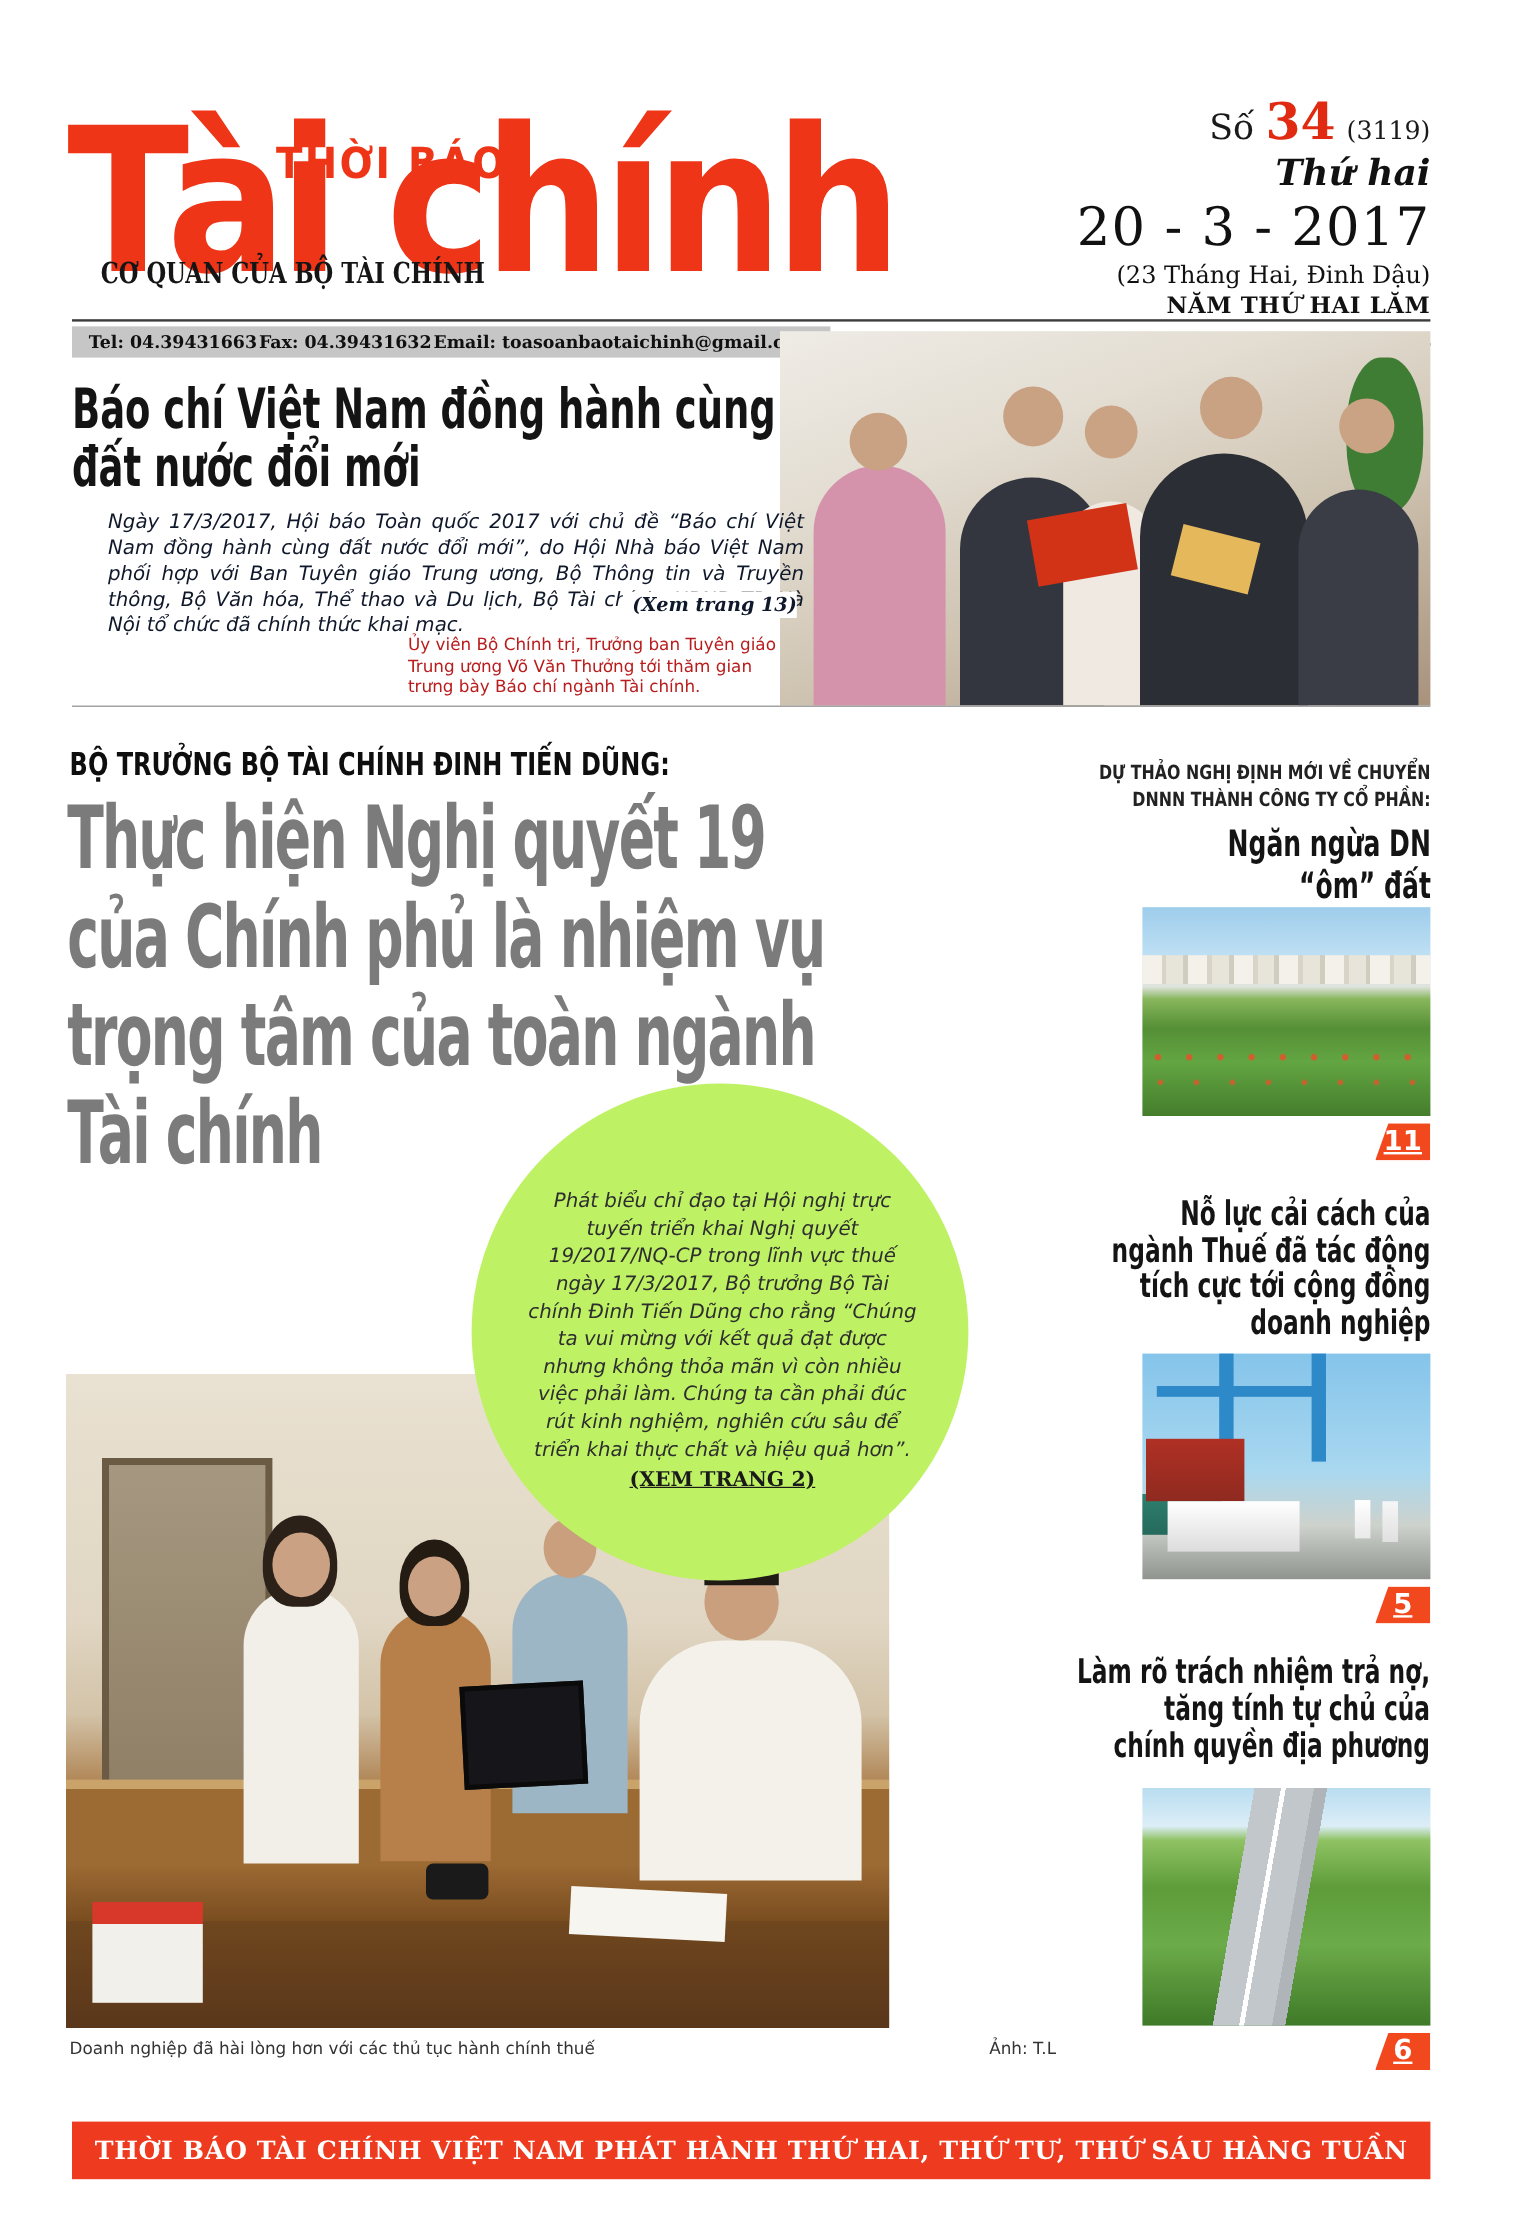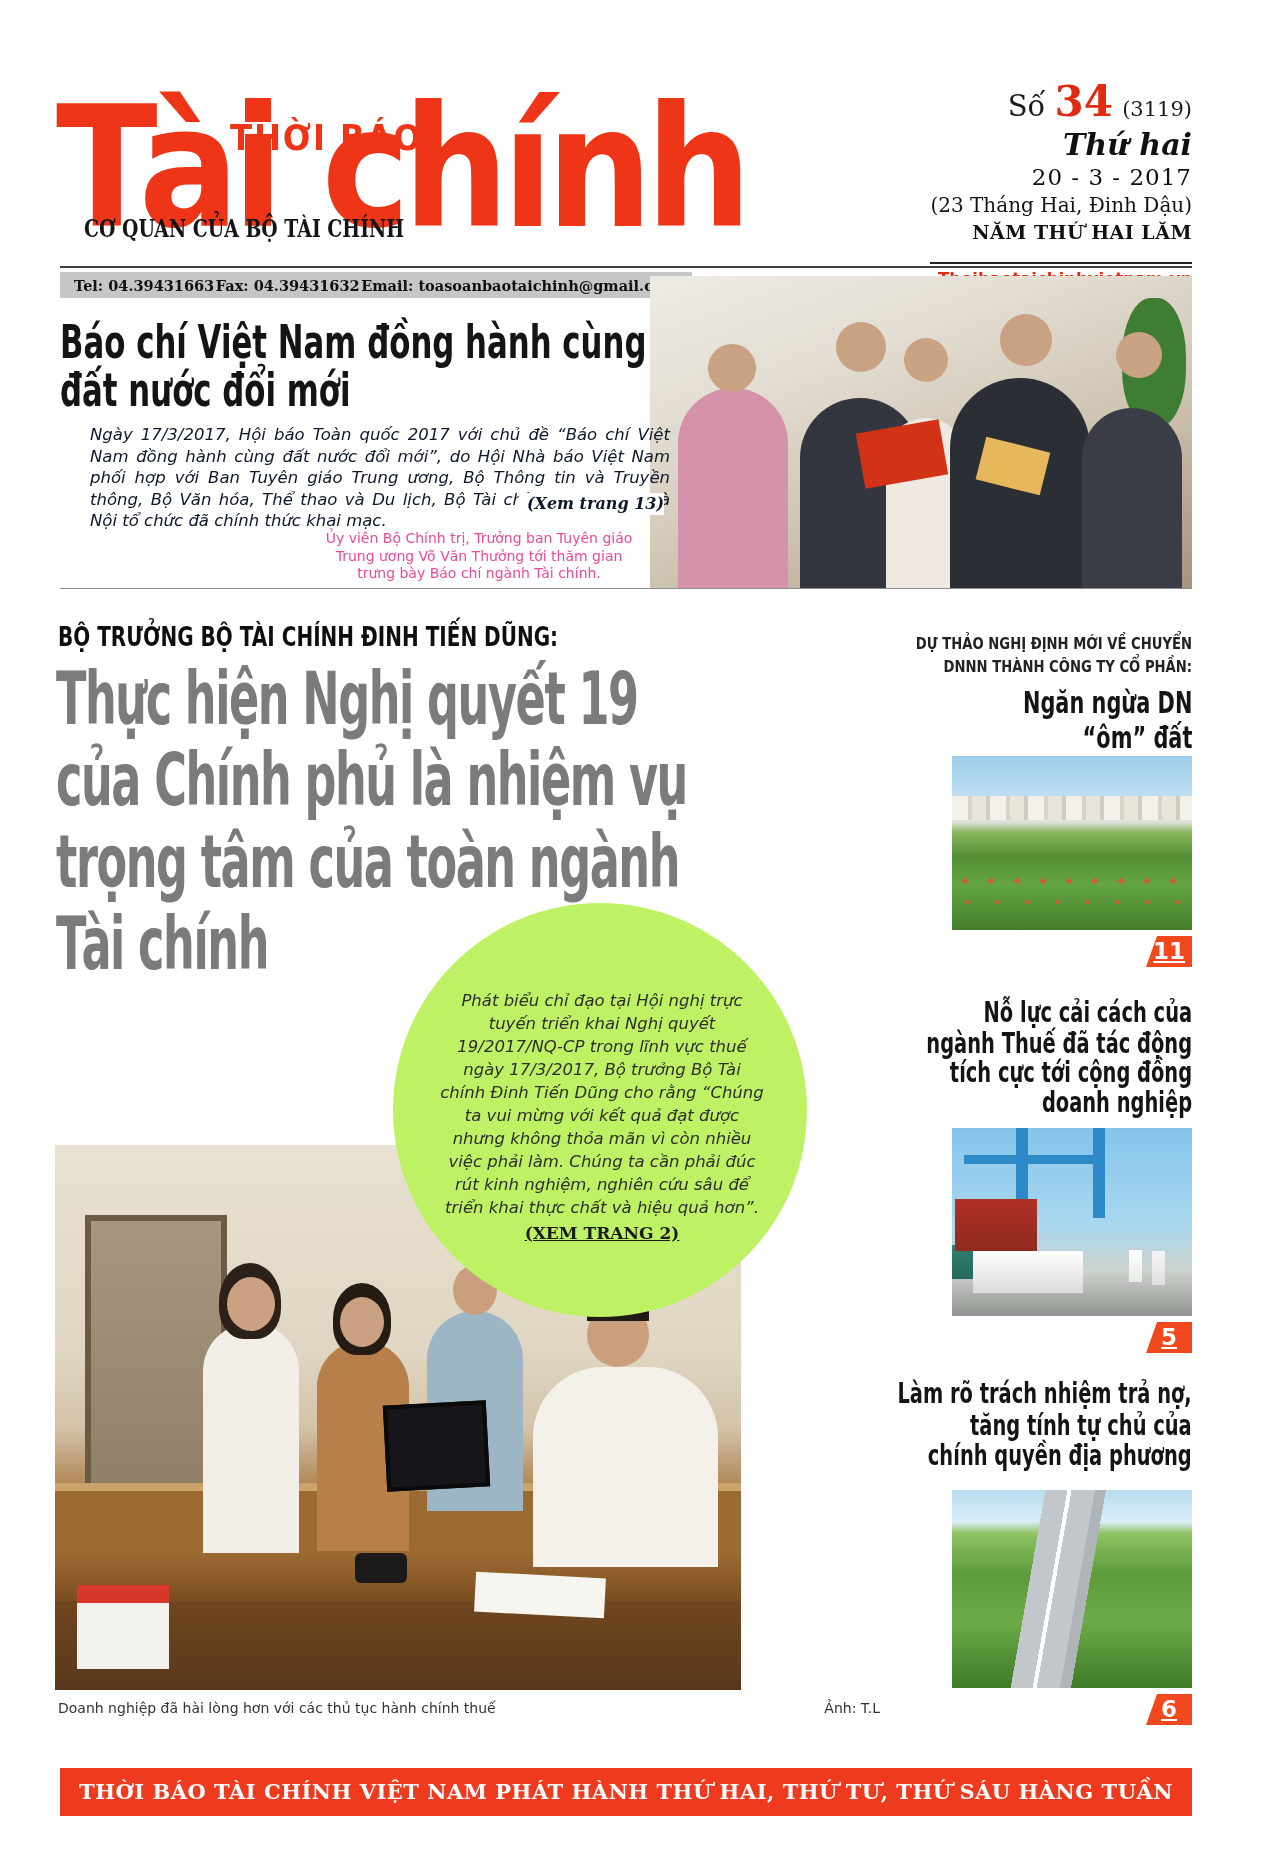--- a/index.html
+++ b/index.html
@@ -16,41 +16,41 @@
   .region-title{right:402px;top:190px;color:#ee3517;font-family:"DejaVu Serif","Liberation Serif",serif;
              font-size:48px;font-weight:900;letter-spacing:3px;white-space:nowrap;}
   .agency{left:84px;top:214px;font-family:"DejaVu Serif","Liberation Serif",serif;font-size:23px;font-weight:700;
              transform:scale(.82,1.05);transform-origin:left top;white-space:nowrap;color:#151515;}
   .datebox{right:88px;top:78px;text-align:right;line-height:1.12;}
   .datebox .issue-line{font-family:"DejaVu Serif","Liberation Serif",serif;font-size:29px;color:#1a1a1a;}
   .datebox .issue-num{color:#e02b12;font-size:42px;font-weight:900;}
   .datebox .issue-code{font-size:21px;}
   .datebox .weekday{font-family:"DejaVu Serif","Liberation Serif",serif;font-style:italic;font-weight:600;
                     font-size:30px;margin-top:3px;}
-  .datebox .pubdate{font-family:"DejaVu Serif","Liberation Serif",serif;font-size:23px;letter-spacing:1px;margin-top:3px;}
+  .datebox .pubdate{font-family:"DejaVu Serif","Liberation Serif",serif;font-size:44px;letter-spacing:1px;margin-top:3px;}
   .datebox .lunar{font-family:"DejaVu Serif","Liberation Serif",serif;font-size:20px;margin-top:4px;}
   .datebox .yearline{font-family:"DejaVu Serif","Liberation Serif",serif;font-size:19px;font-weight:700;
                     margin-top:5px;padding-bottom:19px;border-bottom:2px solid #222;letter-spacing:.5px;}
   .datebox .website{font-size:16.5px;font-weight:800;color:#e02b12;margin-top:6px;}
   .mast-rule{left:60px;top:266px;width:1132px;height:2px;background:#3d3d3d;}
   .contact-bar{left:60px;top:272px;width:632px;height:26px;background:#c6c6c6;display:flex;align-items:center;
                justify-content:space-between;padding:0 14px;box-sizing:border-box;
                font-family:"DejaVu Serif","Liberation Serif",serif;font-size:14.5px;font-weight:700;color:#101010;}
 
   
   .lead-photo{left:650px;top:276px;width:542px;height:312px;overflow:hidden;
       background:linear-gradient(160deg,#efece6 0%,#e3ddd2 30%,#cfc4b2 60%,#a8927c 100%);}
   .lead-headline{left:60px;top:318px;font-size:44px;line-height:46px;font-weight:900;color:#141414;
       transform:scale(.7,1.05);transform-origin:left top;}
   .lead-headline div{white-space:nowrap;}
   .lead-summary{left:90px;top:424px;width:580px;font-style:italic;font-size:16.5px;line-height:21.5px;
       color:#0f172a;text-align:justify;}
   .lead-ref{position:absolute;right:6px;bottom:17px;font-family:"DejaVu Serif","Liberation Serif",serif;
       font-weight:700;font-style:italic;font-size:16px;background:#fff;padding-left:8px;}
-  .lead-caption{left:319px;top:530px;width:320px;text-align:center;font-size:14px;line-height:17.5px;color:#ec4899;}
+  .lead-caption{left:340px;top:530px;width:320px;text-align:left;font-size:14px;line-height:17.5px;color:#b91c1c;}
   .separator{left:60px;top:588px;width:1132px;height:1px;background:#8d8d8d;}
 
   
   .kicker{left:58px;top:622px;font-size:25px;font-weight:800;color:#0e0e0e;white-space:nowrap;
       transform:scale(.8,1.05);transform-origin:left top;}
   .main-headline{left:56px;top:658px;font-size:62px;line-height:70px;font-weight:900;letter-spacing:-2px;
       color:#7b7b7b;transform:scale(.72,1.17);transform-origin:left top;}
   .main-headline div{white-space:nowrap;}
   .quote-circle{left:393px;top:903px;width:414px;height:414px;border-radius:50%;background:#bef264;z-index:3;
       box-sizing:border-box;padding:86px 42px 0 46px;text-align:center;}

